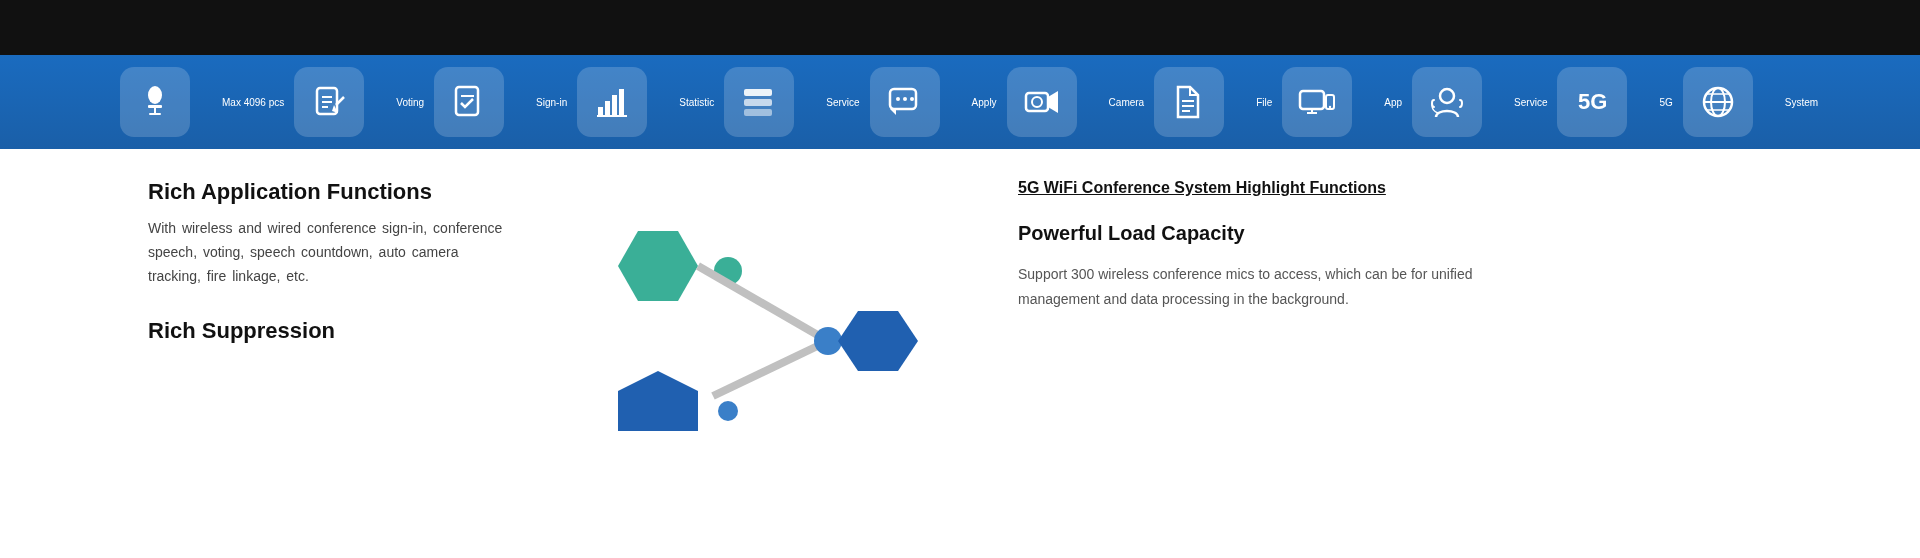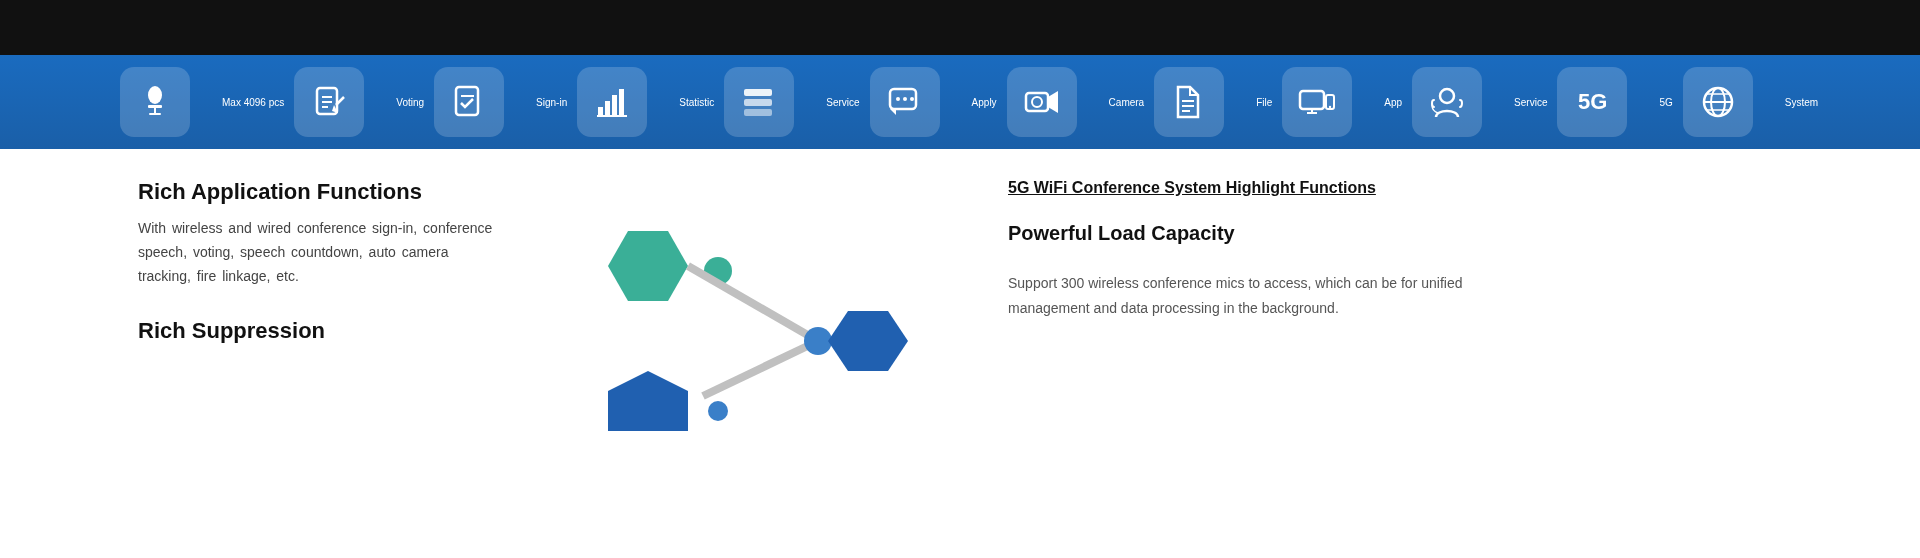--- a/index.html
+++ b/index.html
@@ -56,21 +56,21 @@
       white-space: nowrap;
       text-align: center;
       margin-left: 16px;
     }
 
     
     .content-area {
       display: flex;
       width: 100%;
       height: calc(558px - 55px - 160px);
-      padding: 30px 0 0 8px;
+      padding: 30px 0 0 18px;
     }
 
     
     .left-section {
       width: 520px;
       padding-left: 130px;
       padding-right: 30px;
     }
 
     .section-title {
@@ -120,21 +120,21 @@
       font-weight: 800;
       color: #111;
       text-decoration: underline;
       margin-bottom: 25px;
     }
 
     .right-sub-title {
       font-size: 20px;
       font-weight: 800;
       color: #111;
-      margin-bottom: 26px;
+      margin-bottom: 17px;
     }
 
     .right-text {
       font-size: 14px;
       color: #555;
       line-height: 1.8;
       max-width: 500px;
     }
 
   </style>

